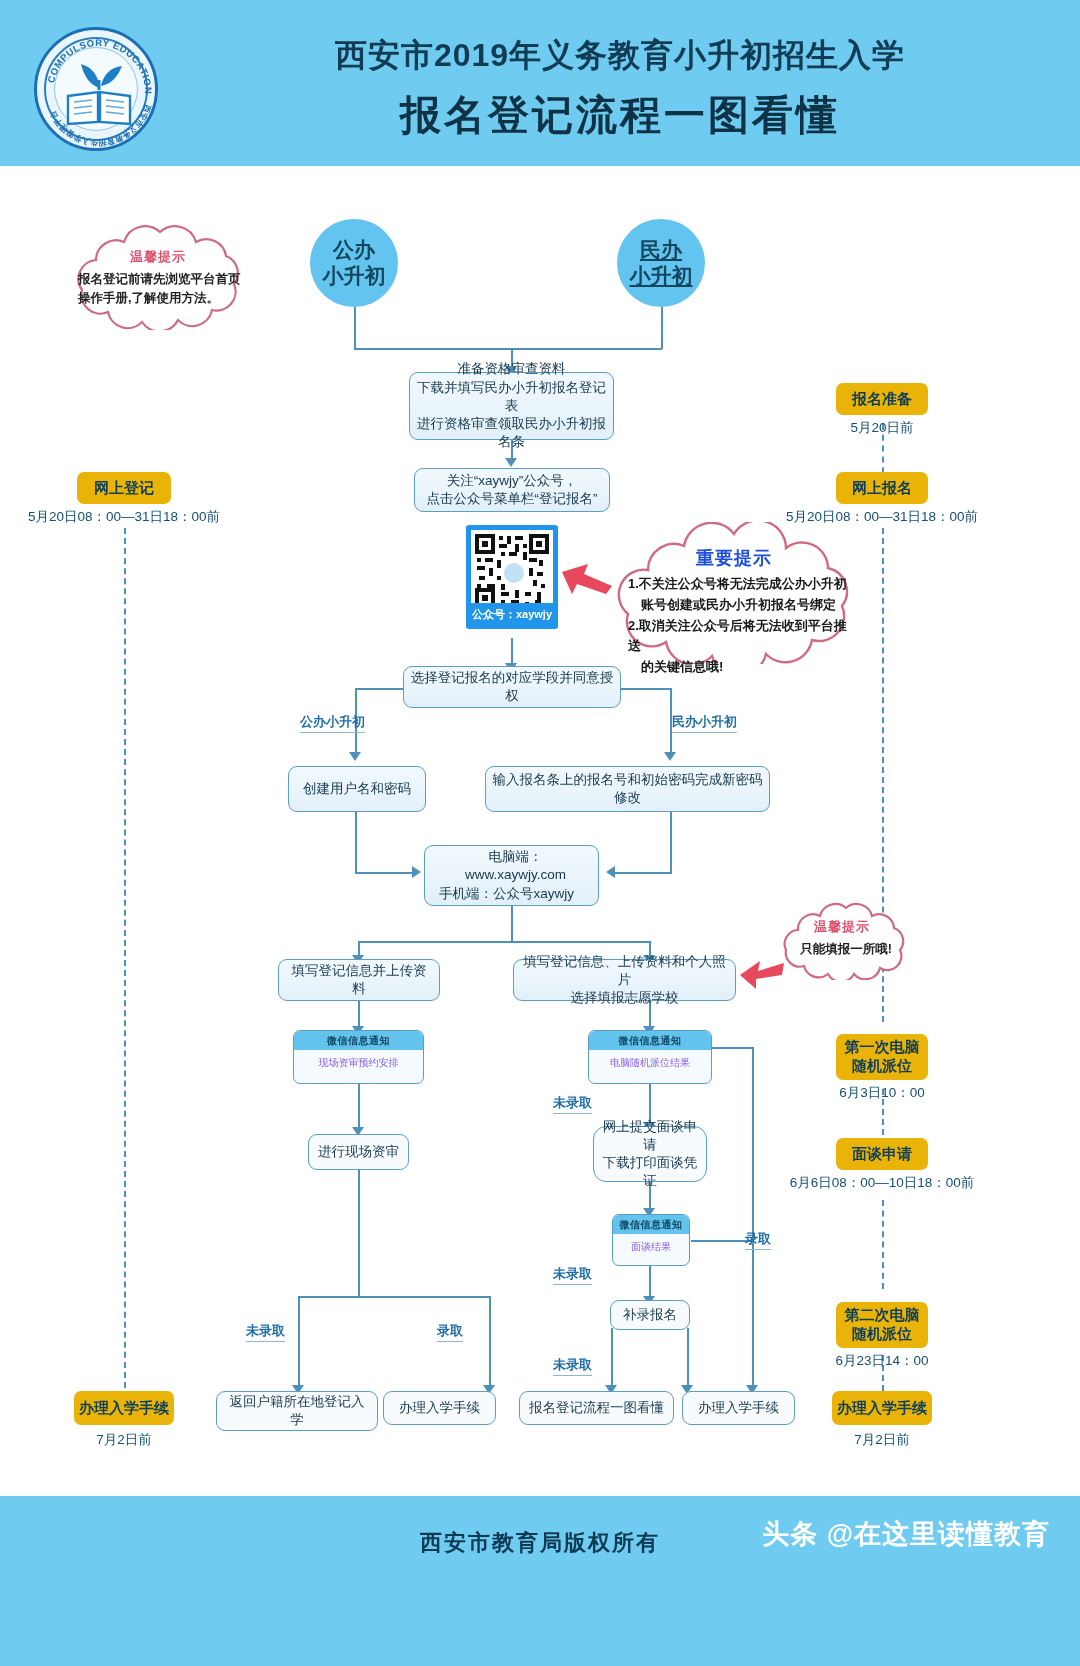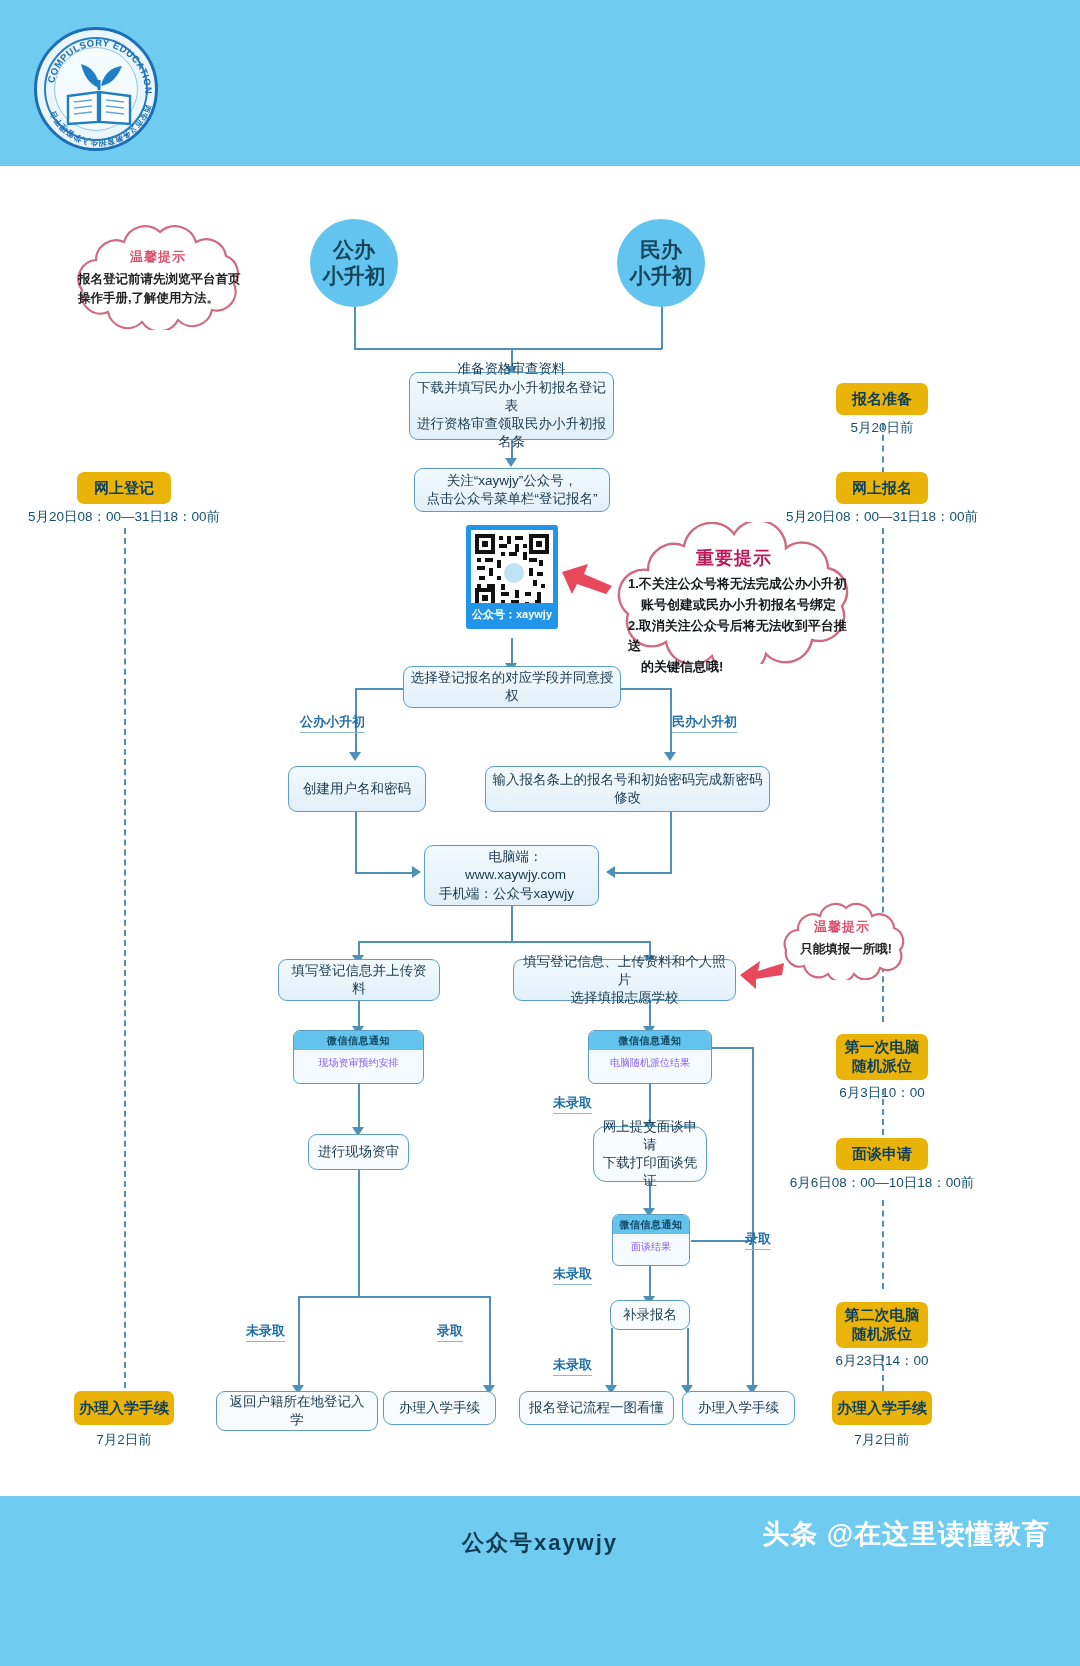--- a/index.html
+++ b/index.html
@@ -145,21 +145,21 @@
   
   .cloud{position:absolute;}
   .cloud svg{position:absolute;left:0;top:0;}
   .cloud .ctitle{
     position:absolute;width:100%;text-align:center;font-size:13px;font-weight:bold;
     color:#d8526d;letter-spacing:1px;
   }
   .cloud .cbody{
     position:absolute;font-size:12.5px;font-weight:bold;color:#222;line-height:1.55;
   }
-  .cloud.important .ctitle{font-size:18px;color:#be185d;}
+  .cloud.important .ctitle{font-size:18px;color:#1d4ed8;}
   .cloud.important .cbody{font-size:13px;color:#15181a;line-height:1.6;}
   .redarrow{position:absolute;}
 </style>
 </head>
 <body>
 
 <div class="page">
 
   <div class="header">
     <div class="logo">
@@ -180,20 +180,24 @@
       <svg width="74" height="76" viewBox="0 0 74 76">
         <path d="M37 34 C37 22 30 13 19 10 C22 22 27 30 37 34 Z" fill="#1f7fc4"></path>
         <path d="M39 32 C41 21 49 13 60 12 C55 24 49 30 39 32 Z" fill="#1f7fc4"></path>
         <path d="M37 36 L37 26" stroke="#1f7fc4" stroke-width="3" fill="none"></path>
         <path d="M6 42 L36 38 L36 68 L6 70 Z" fill="#fff" stroke="#1f7fc4" stroke-width="2.4"></path>
         <path d="M68 42 L38 38 L38 68 L68 70 Z" fill="#fff" stroke="#1f7fc4" stroke-width="2.4"></path>
         <path d="M12 48 L30 46 M12 54 L30 52 M12 60 L30 58" stroke="#5fa8d8" stroke-width="1.4"></path>
         <path d="M62 48 L44 46 M62 54 L44 52 M62 60 L44 58" stroke="#5fa8d8" stroke-width="1.4"></path>
       </svg>
     </div>
+    <div class="head-titles">
+      <div class="head-line1">西安市2019年义务教育小升初招生入学</div>
+      <div class="head-line2">报名登记流程一图看懂</div>
+    </div>
   </div>
 
   <div class="ln lnv" style="left:354px;top:307px;height:42px;"></div>
   <div class="ln lnh" style="left:354px;top:348px;width:158px;"></div>
 
   <div class="ln lnv" style="left:661px;top:307px;height:42px;"></div>
   <div class="ln lnh" style="left:511px;top:348px;width:151px;"></div>
   <div class="ln lnv" style="left:511px;top:348px;height:22px;"></div>
   <div class="arrow" style="left:505px;top:366px;"></div>
 
@@ -248,21 +252,21 @@
   <div class="arrow" style="left:681px;top:1385px;"></div>
 
   <div class="ln lnh" style="left:703px;top:1047px;width:50px;"></div>
   <div class="ln lnv" style="left:752px;top:1047px;height:343px;"></div>
   <div class="ln lnh" style="left:691px;top:1240px;width:62px;"></div>
   <div class="arrow" style="left:746px;top:1385px;"></div>
 
   <div class="circle" style="left:310px;top:219px;width:88px;height:88px;">
     <span>公办<br>小升初</span>
   </div>
-  <div class="circle" style="left:617px;top:219px;width:88px;height:88px;">
+  <div class="circle" style="left:617px;top:219px;width:88px;height:88px;text-decoration:underline;">
     <span>民办<br>小升初</span>
   </div>
 
   <div class="node" style="left:409px;top:372px;width:205px;height:68px;flex-direction:column;">
     <div>准备资格审查资料</div>
     <div>下载并填写民办小升初报名登记表</div>
     <div>进行资格审查领取民办小升初报名条</div>
   </div>
 
   <div class="node" style="left:414px;top:468px;width:196px;height:44px;flex-direction:column;">
@@ -451,17 +455,17 @@
                A14,14 0 0 1 14,50 A14,14 0 0 1 26,30 Z" fill="#ffffff" stroke="#cf6a81" stroke-width="2.2"></path>
     </svg>
     <div class="ctitle" style="top:18px;">温馨提示</div>
     <div class="cbody" style="left:22px;top:40px;width:104px;text-align:center;">只能填报一所哦!</div>
   </div>
   <svg class="redarrow" style="left:738px;top:955px;" width="48" height="36" viewBox="0 0 48 36">
     <path d="M46,8 L20,16 L22,6 L2,20 L18,34 L18,24 L44,20 Z" fill="#e8485c"></path>
   </svg>
 
   <div class="footer">
-    <div class="footer-text">公众号xaywjy</div>
+    <div class="footer-text">西安市教育局版权所有</div>
     <div class="watermark">头条 @在这里读懂教育</div>
   </div>
 
 </div>
 
 </body></html>

